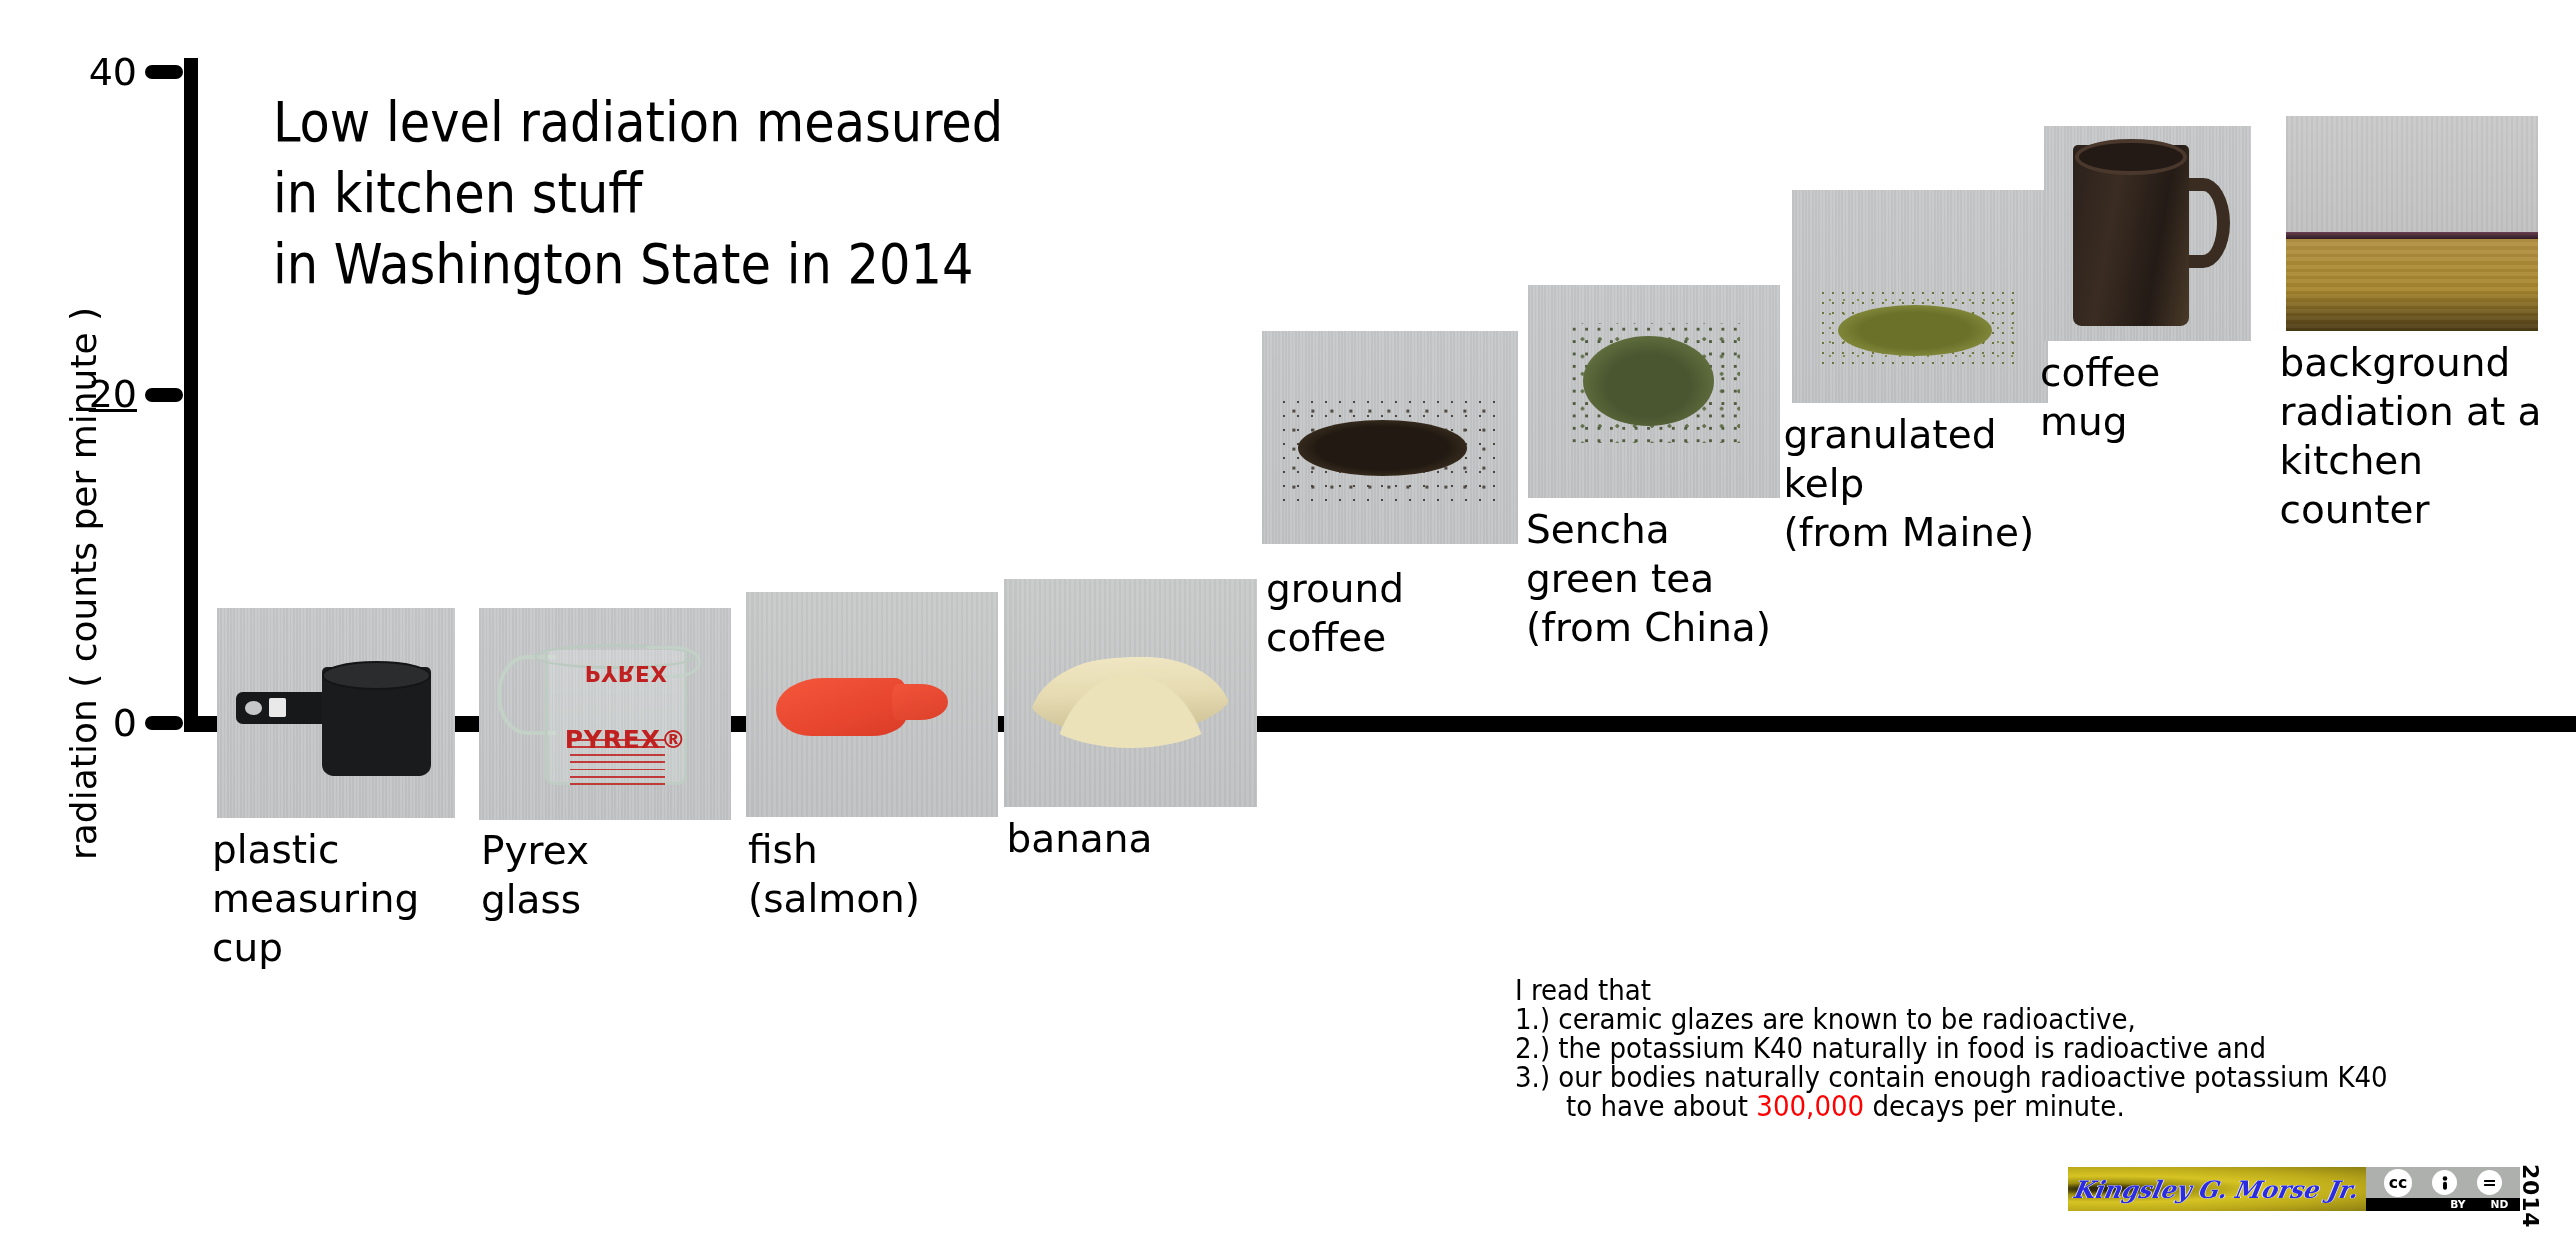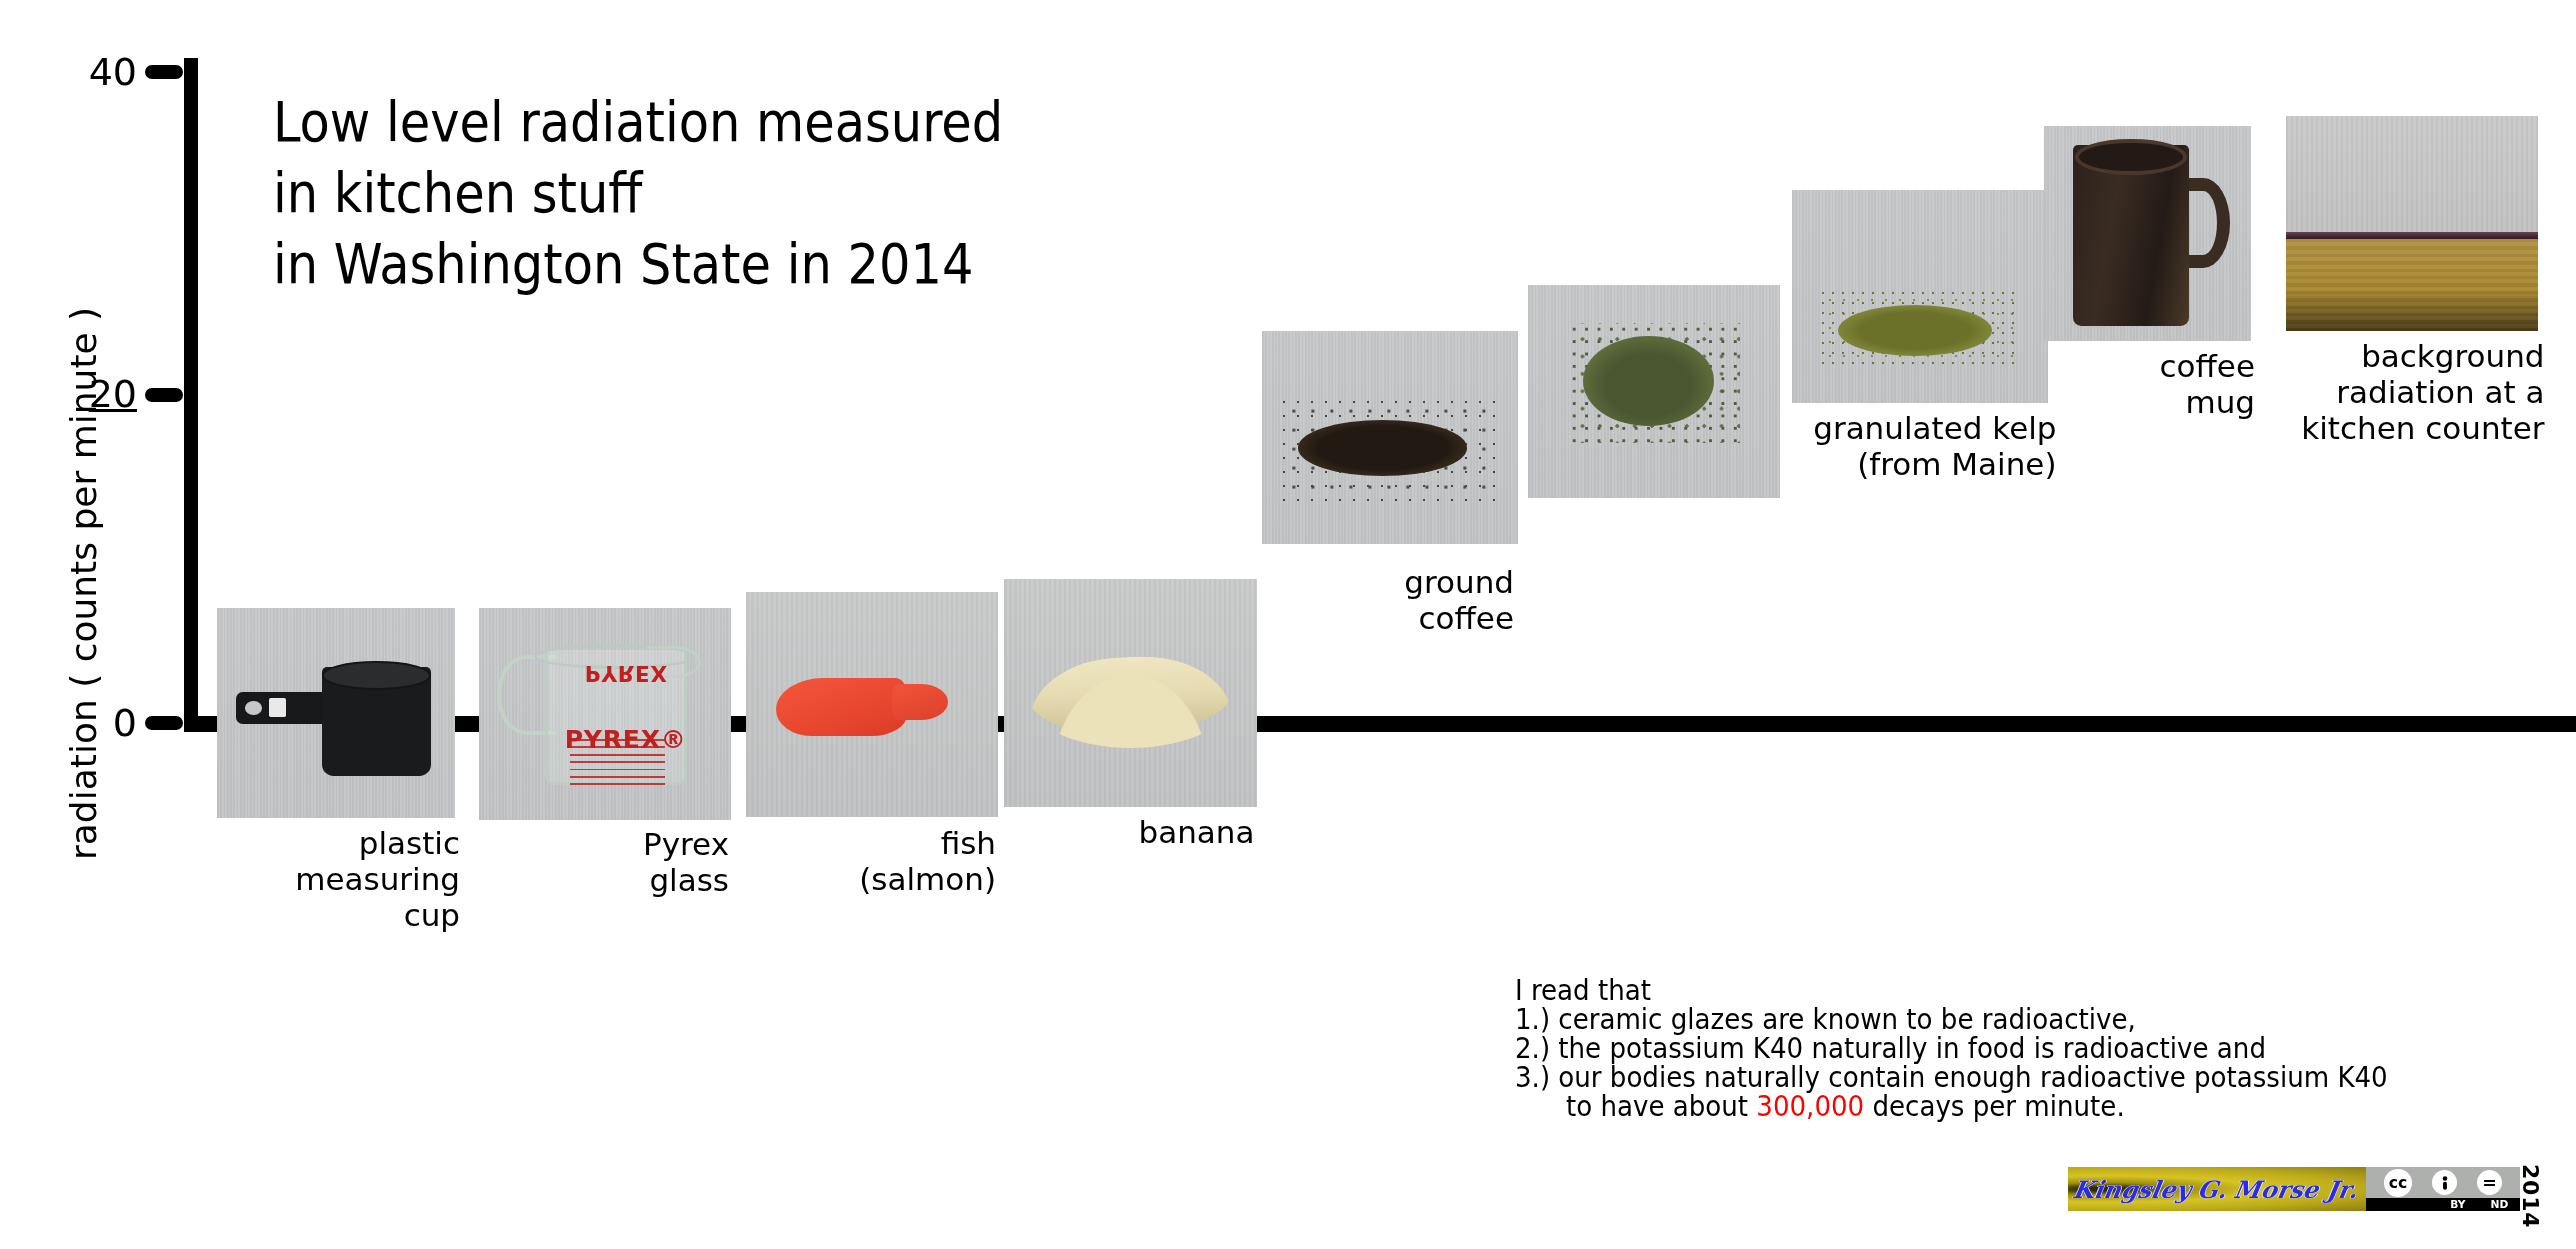--- a/index.html
+++ b/index.html
@@ -20,21 +20,21 @@
                 font-size:36px;white-space:nowrap;}
 
   
   .chart-title{position:absolute;left:273px;top:87px;width:926px;text-align:left;
                font-size:55px;line-height:71px;font-stretch:condensed;}
   .chart-title div{white-space:nowrap;}
 
   
   .item{position:absolute;}
   .photo{position:absolute;left:0;top:0;overflow:hidden;background:#bfc1c2;}
-  .item-label{position:absolute;text-align:right;font-size:31px;line-height:36px;
+  .item-label{position:absolute;text-align:left;font-size:39px;line-height:49px;
               white-space:pre-line;left:50%;transform:translateX(-50%);}
 
   
   .bg-counter{background:
       repeating-linear-gradient(90deg,rgba(0,0,0,.035) 0 1.7px,rgba(255,255,255,.035) 1.7px 3.3px),
       linear-gradient(180deg,#c7c9ca 0%,#c3c5c6 100%);}
   .bg-counter2{background:
       repeating-linear-gradient(90deg,rgba(0,0,0,.03) 0 2.5px,rgba(255,255,255,.03) 2.5px 5px),
       linear-gradient(180deg,#c9cbcb 0%,#c0c2c3 100%);}
 
@@ -220,20 +220,23 @@
     </div>
     <div class="item-label" style="top:220px;width:248px;margin-top:13px;">ground
 coffee</div>
   </div>
 
   <div class="item" style="left:1528px;top:285px;width:252px;height:213px;">
     <div class="photo bg-counter" style="width:252px;height:213px;">
       <div class="tea-specks"></div>
       <div class="pile tea-pile"></div>
     </div>
+    <div class="item-label" style="top:220px;width:256px;">Sencha
+green tea
+(from China)</div>
   </div>
 
   <div class="item" style="left:1792px;top:190px;width:256px;height:213px;">
     <div class="photo bg-counter" style="width:256px;height:213px;">
       <div class="kelp-specks"></div>
       <div class="pile kelp-pile"></div>
     </div>
     <div class="item-label" style="top:220px;width:273px;">granulated kelp
 (from Maine)</div>
   </div>

